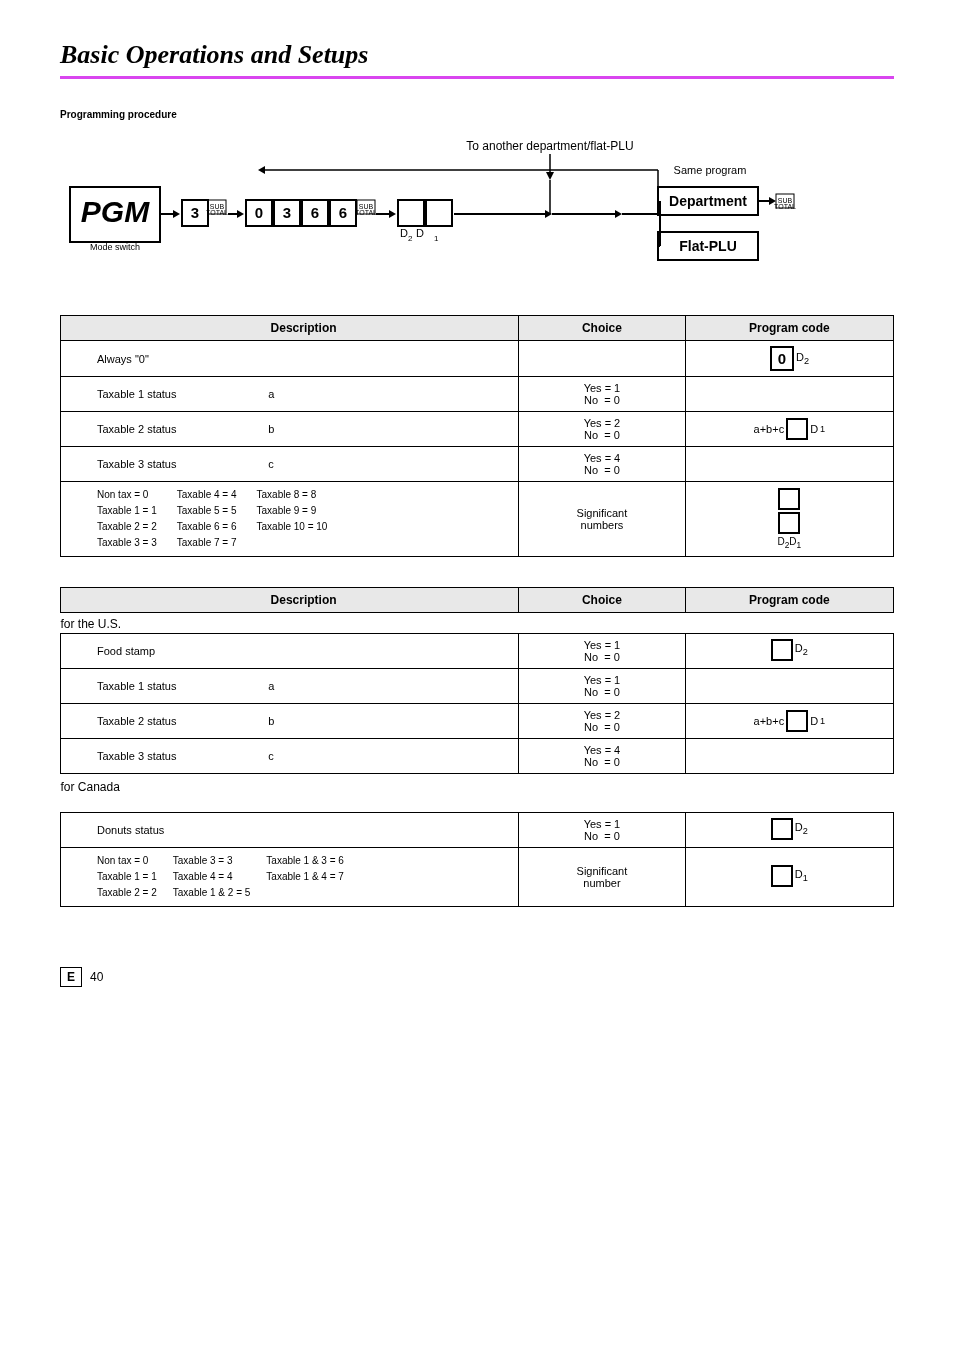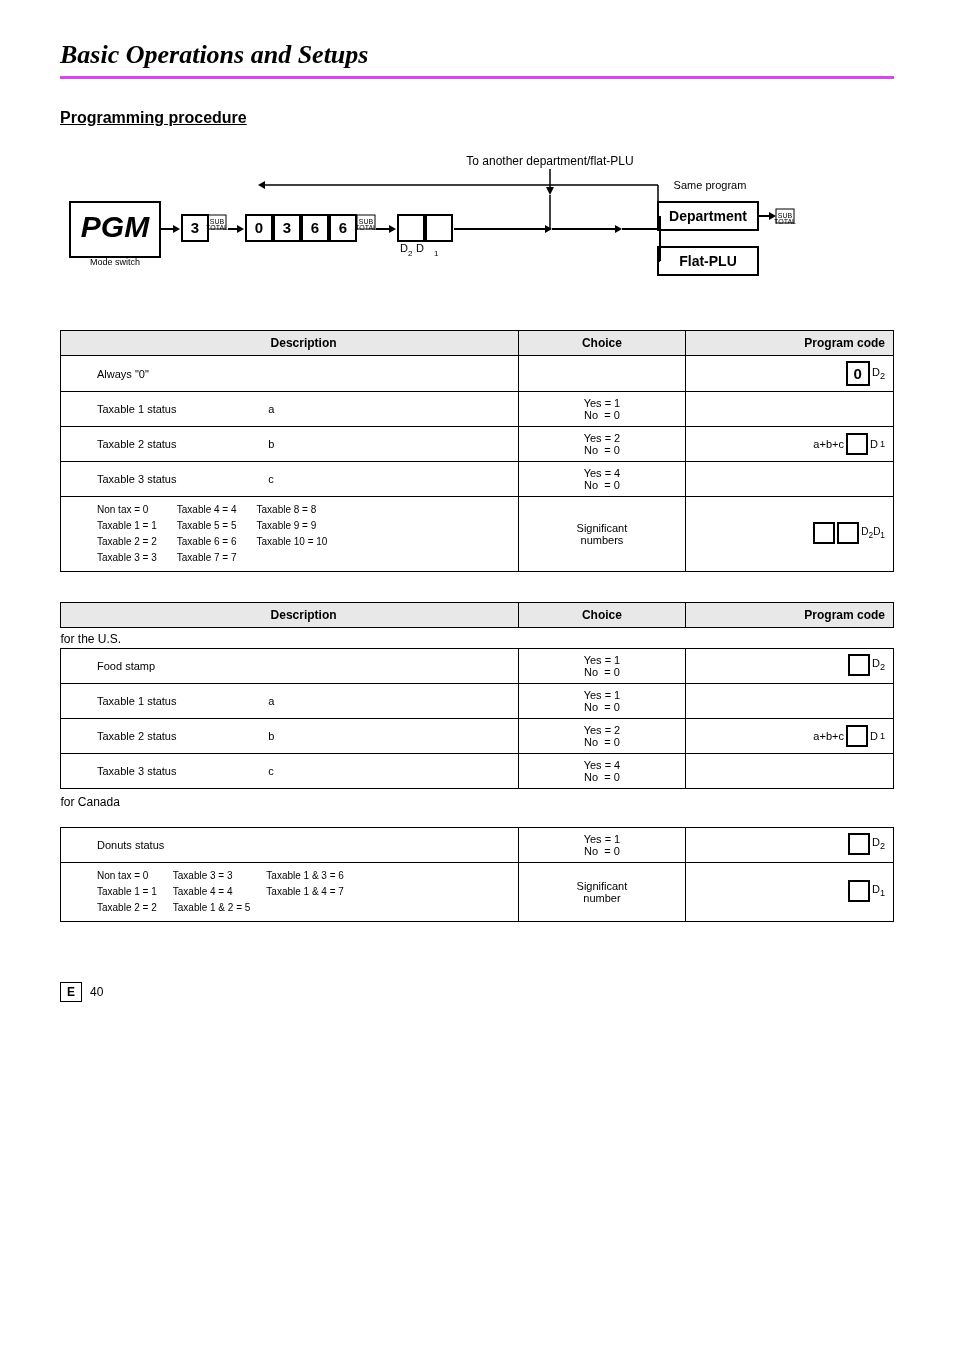--- a/index.html
+++ b/index.html
@@ -20,23 +20,22 @@
       font-weight: bold;
       border-bottom: 3px solid #d946ef;
       padding-bottom: 6px;
       margin-bottom: 30px;
       font-family: 'Times New Roman', Times, serif;
     }
 
     
     .section-heading {
       font-weight: bold;
-      font-size: 16px;
-      margin-bottom: 20px;
-      text-decoration: underline;
+      font-size: 10px;
+      margin-bottom: 12px;
     }
 
     
     .procedure-area {
       margin-bottom: 30px;
       position: relative;
     }
 
     
     .prog-table {
@@ -56,21 +55,21 @@
 
     .prog-table td {
       border: 1px solid #000;
       padding: 5px 8px;
       font-size: 11px;
       vertical-align: middle;
     }
 
     .prog-table .col-desc { width: 55%; padding-left: 36px; }
     .prog-table .col-choice { width: 20%; text-align: center; }
-    .prog-table .col-code { width: 25%; text-align: right; }
+    .prog-table .col-code { width: 25%; text-align: center; }
 
     
     .page-footer {
       margin-top: 60px;
       display: flex;
       align-items: center;
       gap: 8px;
     }
 
     .page-num-box {
@@ -254,21 +253,21 @@
               Taxable 8 = 8<br>
               Taxable 9 = 9<br>
               Taxable 10 = 10
             </div>
           </div>
         </td>
         <td class="col-choice" style="text-align:center; font-size:11px;">
           Significant<br>numbers
         </td>
         <td class="col-code">
-          <span style="display:inline-flex; align-items:center; gap:2px;">
+          <span style="display:inline-flex; align-items:center; gap:2px;flex-direction:column;">
             <span style="border:2px solid #000; display:inline-block; width:22px; height:22px;"></span>
             <span style="border:2px solid #000; display:inline-block; width:22px; height:22px;"></span>
             <span style="font-size:10px;">D<sub>2</sub>D<sub>1</sub></span>
           </span>
         </td>
       </tr>
     </tbody>
   </table>
 
   <div style="height:20px;"></div>

